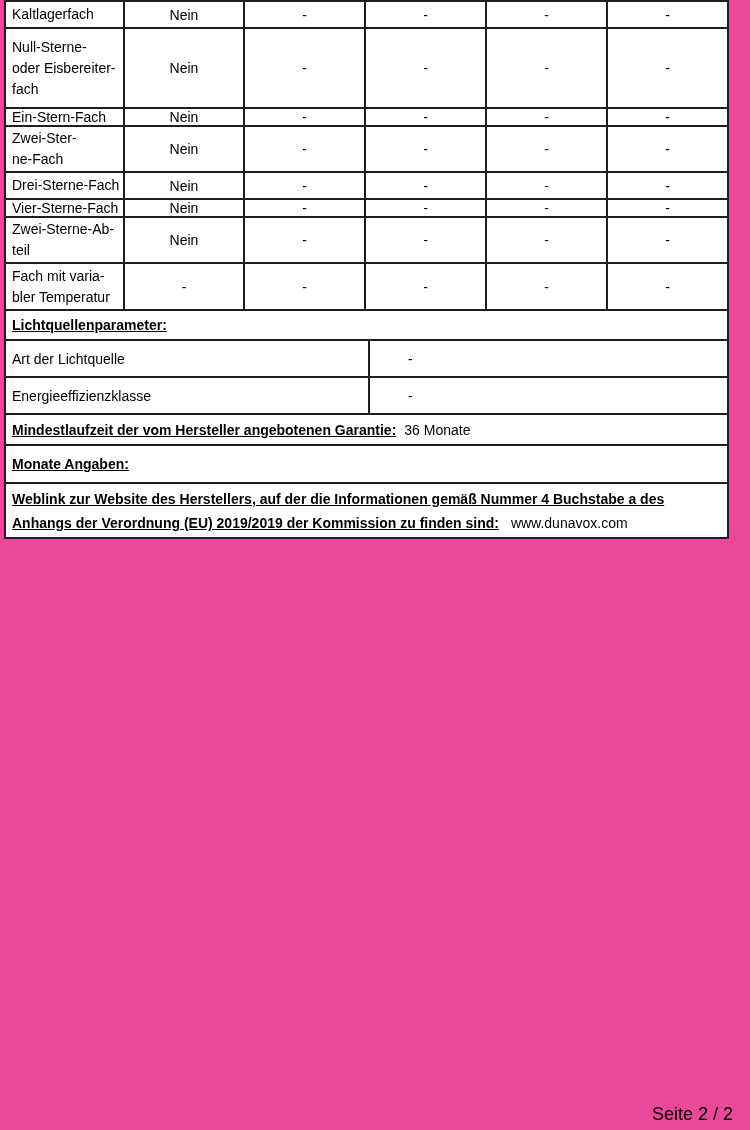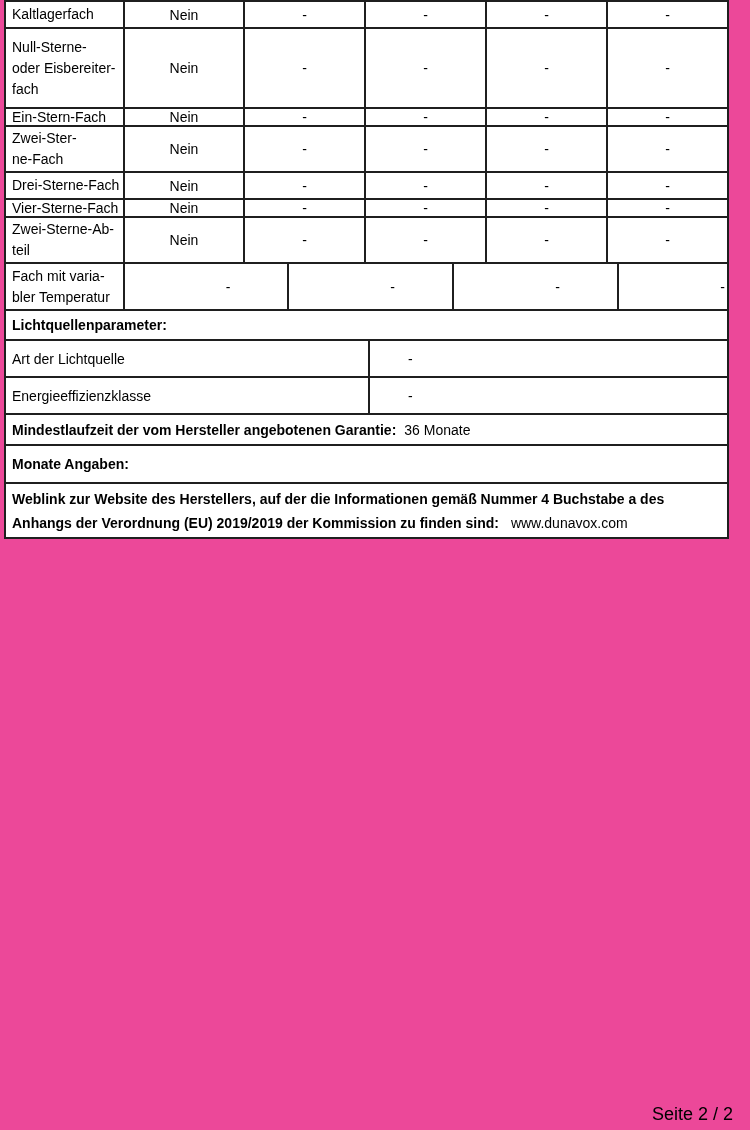--- a/index.html
+++ b/index.html
@@ -39,23 +39,23 @@
   .lbl {
     white-space: pre;
     line-height: 21px;
   }
   .w1 { flex: 0 0 119px; }
   .w2 { flex: 0 0 120px; }
   .w3 { flex: 0 0 121px; }
   .wlast { flex: 1 1 auto; }
   .wbig { flex: 0 0 364px; }
   .grow { flex: 1 1 auto; }
-  .bold { font-weight: bold; }
+  .bold { font-weight: bold; text-decoration: underline; }
   .h27 { height: 27px; } .h68 { height: 80px; } .h26 { height: 18px; }
-  .h46 { height: 46px; } .h47 { height: 47px; gap: 44px; } .h30 { height: 30px; }
+  .h46 { height: 46px; } .h47 { height: 47px; } .h30 { height: 30px; }
   .h37 { height: 37px; gap: 24px; } .h31 { height: 31px; } .h38 { height: 38px; }
   .h53 { height: 53px; }
   .valpad { padding-left: 14px; }
   .textblock {
     display: block;
     width: 100%;
     padding: 3px 10px 3px 6px;
     line-height: 24px;
   }
   .val-gap { margin-left: 8px; font-weight: normal; }

